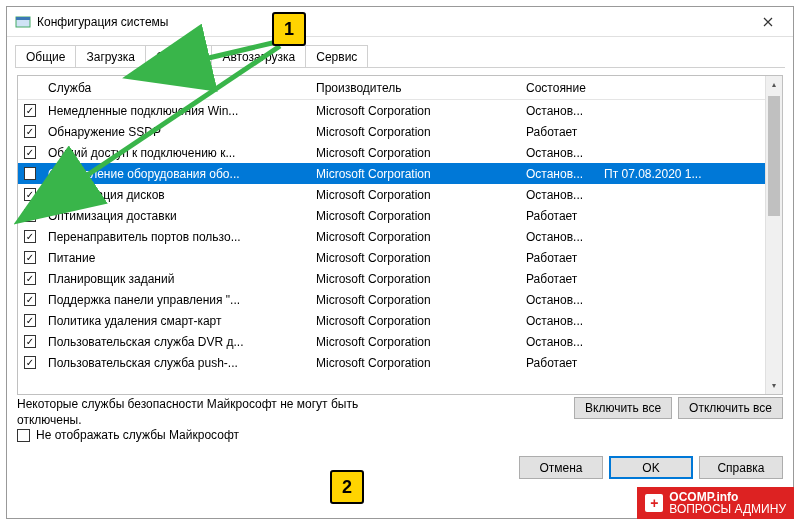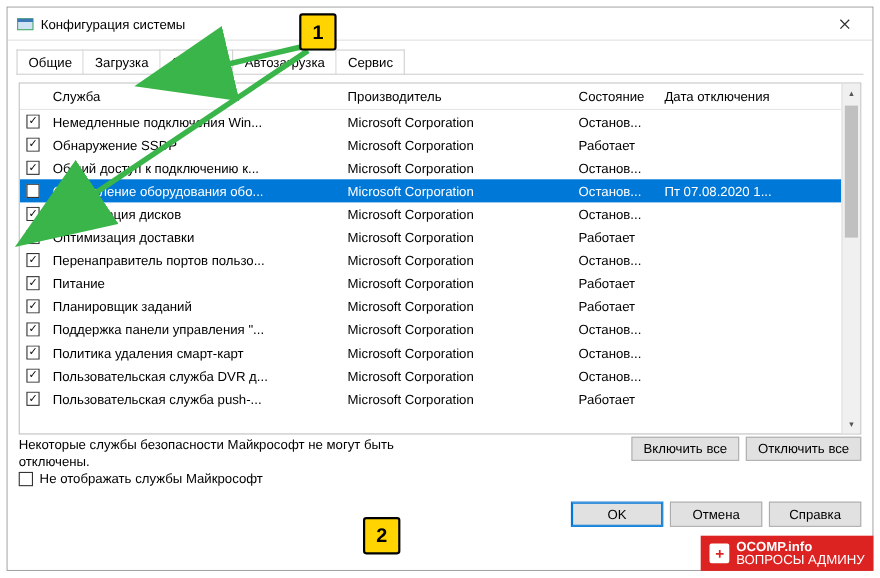--- a/index.html
+++ b/index.html
@@ -101,21 +101,20 @@
 
   <div class="tabbody">
 
     <div class="list-wrap">
       <div class="list-main">
         <div class="list-header">
           <div class="col chkcell"></div>
           <div class="col col-service">Служба</div>
           <div class="col col-mfr">Производитель</div>
           <div class="col col-state">Состояние</div>
-          <div class="col col-date">Дата отключения</div>
         </div>
         <div id="rows">
               <div class="row">
                 <div class="cell chkcell">
                   <span class="chk checked"></span>
                 </div>
                 <div class="cell col-service">Немедленные подключения Win...</div>
                 <div class="cell col-mfr">Microsoft Corporation</div>
                 <div class="cell col-state">Останов...</div>
                 <div class="cell col-date"></div>
@@ -246,22 +245,22 @@
     </div>
 
     <div class="hide-ms">
       <span class="chk"></span>
       <span>Не отображать службы Майкрософт</span>
     </div>
 
   </div>
 
   <div class="dlg-buttons">
+    <div class="btn">Отмена</div>
     <div class="btn primary">OK</div>
-    <div class="btn">Отмена</div>
     <div class="btn">Справка</div>
   </div>
 
 </div>
 </div>
 
 <svg class="arrow-svg" width="800" height="525">
   <defs>
     <marker id="ah" markerWidth="18" markerHeight="14" refX="2" refY="7" orient="auto">
       <polygon points="0,0 18,7 0,14" fill="#39b54a"></polygon>

